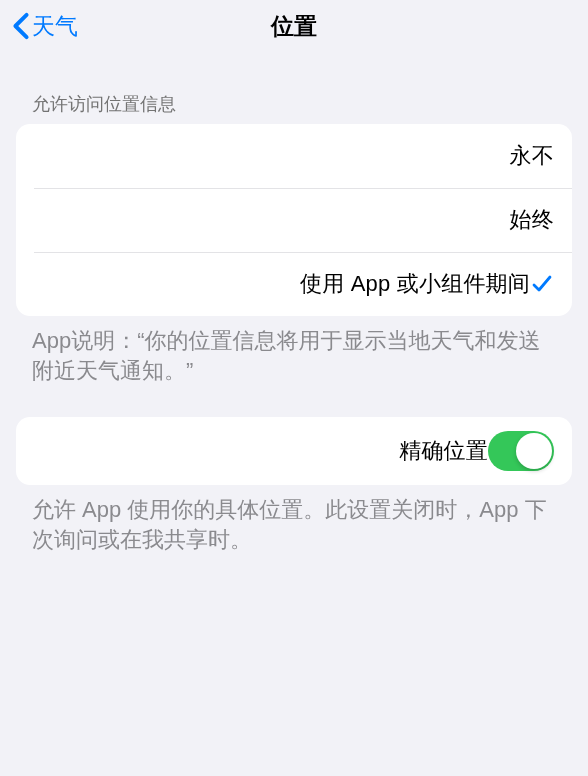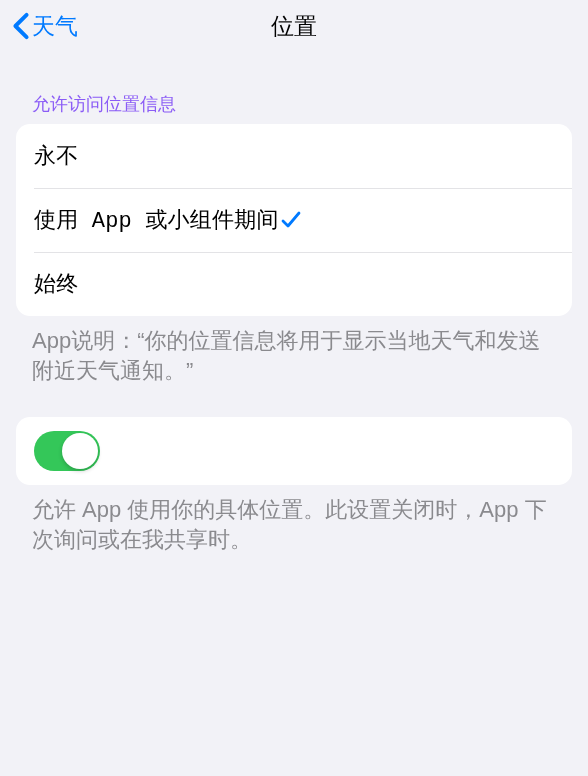--- a/index.html
+++ b/index.html
@@ -36,49 +36,48 @@
       flex-shrink: 0;
     }
     .back-label {
       margin-left: 2px;
     }
     .nav-title {
       position: absolute;
       left: 50%;
       transform: translateX(-50%);
       font-size: 23px;
-      font-weight: 400;
+      font-weight: 700;
       color: #000;
     }
     .section-header {
       padding: 40px 32px 8px 32px;
       font-size: 18px;
-      color: #8b5cf6;
+      color: #737373;
     }
     .section-footer {
       padding: 10px 32px 0 32px;
       font-size: 22px;
       color: #8a8a8e;
       line-height: 1.35;
     }
     .group {
       background: #ffffff;
       margin: 0 16px;
       border-radius: 14px;
       overflow: hidden;
     }
     .row {
       display: flex;
       align-items: center;
-      justify-content: flex-start;
+      justify-content: flex-end;
       min-height: 64px;
       padding: 14px 18px;
       position: relative;
       cursor: pointer;
-      font-family: Liberation Mono, monospace;
     }
     .row + .row::before {
       content: "";
       position: absolute;
       top: 0;
       left: 18px;
       right: 0;
       height: 1px;
       background: #e3e3e6;
     }
@@ -132,35 +131,36 @@
   <div class="nav-title">位置</div>
 </div>
 
 <div class="section-header">允许访问位置信息</div>
 
 <div class="group">
   <div class="row">
     <span class="row-label">永不</span>
   </div>
   <div class="row">
+    <span class="row-label">始终</span>
+  </div>
+  <div class="row">
     <span class="row-label">使用 App 或小组件期间</span>
     <svg class="checkmark" viewBox="0 0 24 24" fill="none">
       <path d="M4 13 L9 18 L20 5" stroke="#007aff" stroke-width="2.8" stroke-linecap="round" stroke-linejoin="round"></path>
     </svg>
-  </div>
-  <div class="row">
-    <span class="row-label">始终</span>
   </div>
 </div>
 
 <div class="section-footer">App说明：“你的位置信息将用于显示当地天气和发送附近天气通知。”</div>
 
 <div class="spacer-32"></div>
 
 <div class="group">
   <div class="row">
+    <span class="row-label">精确位置</span>
     <div class="switch switch-on">
       <div class="switch-knob"></div>
     </div>
   </div>
 </div>
 
 <div class="section-footer">允许 App 使用你的具体位置。此设置关闭时，App 下次询问或在我共享时。</div>
 
 </body></html>

